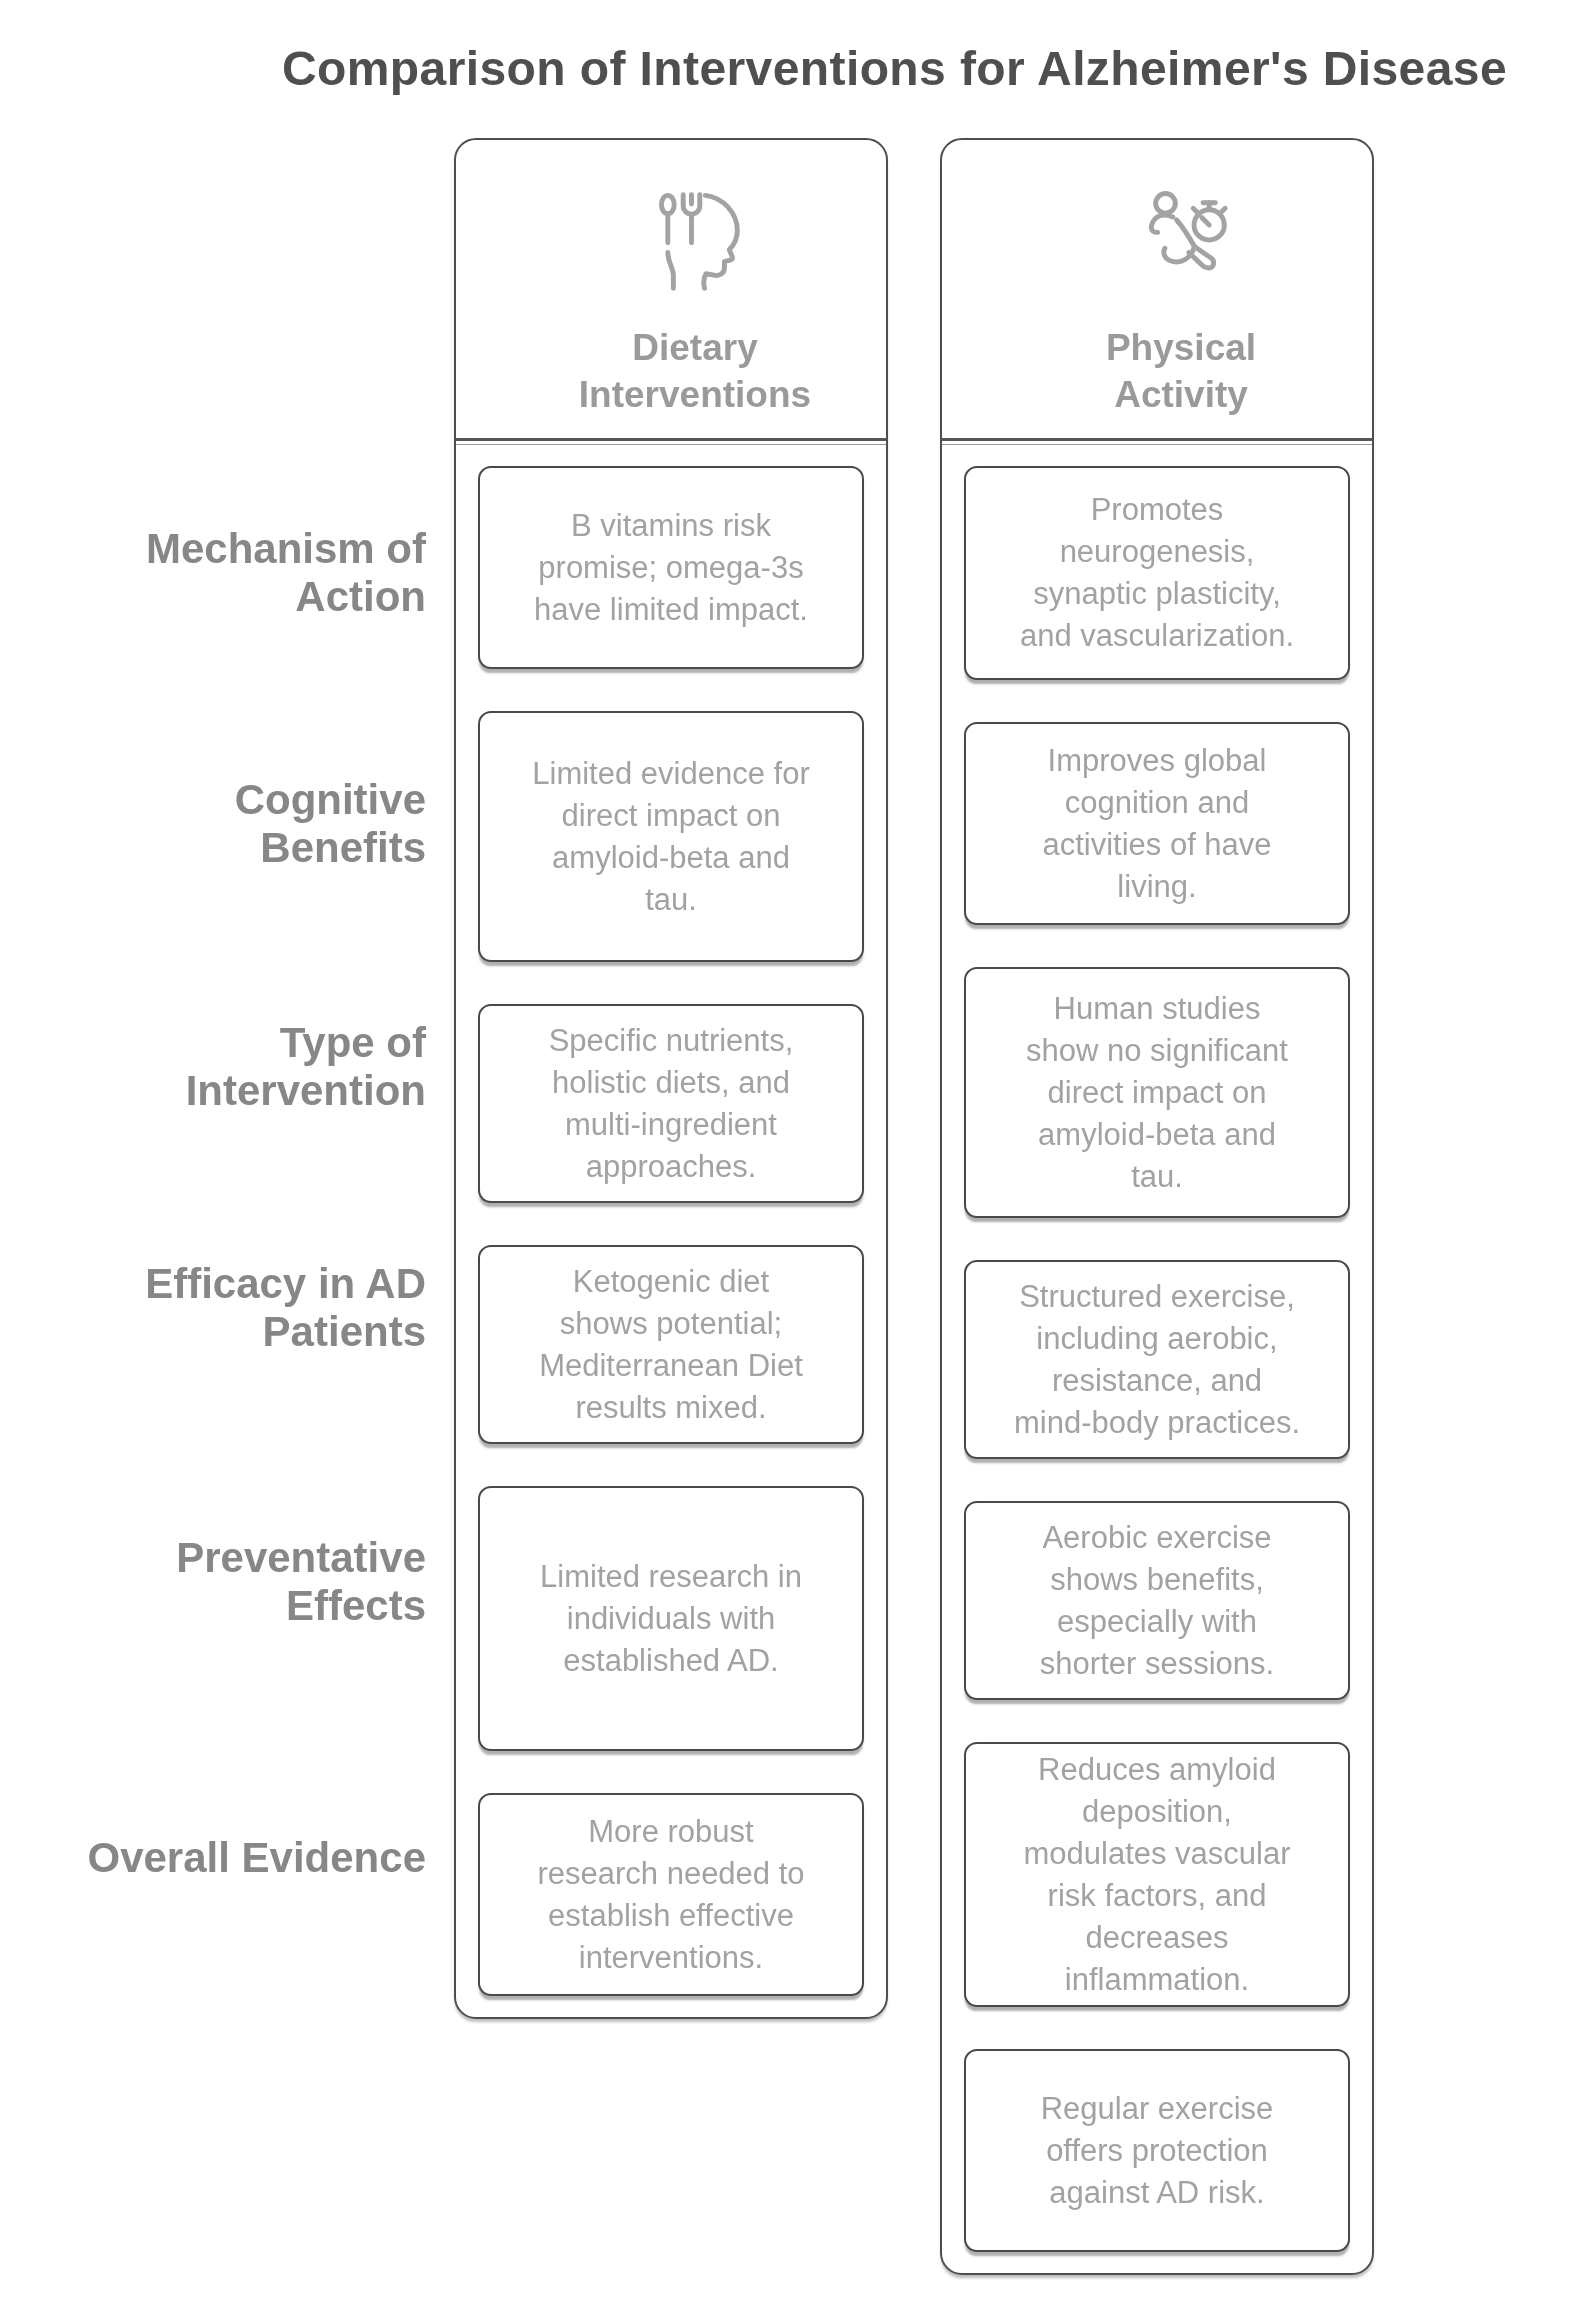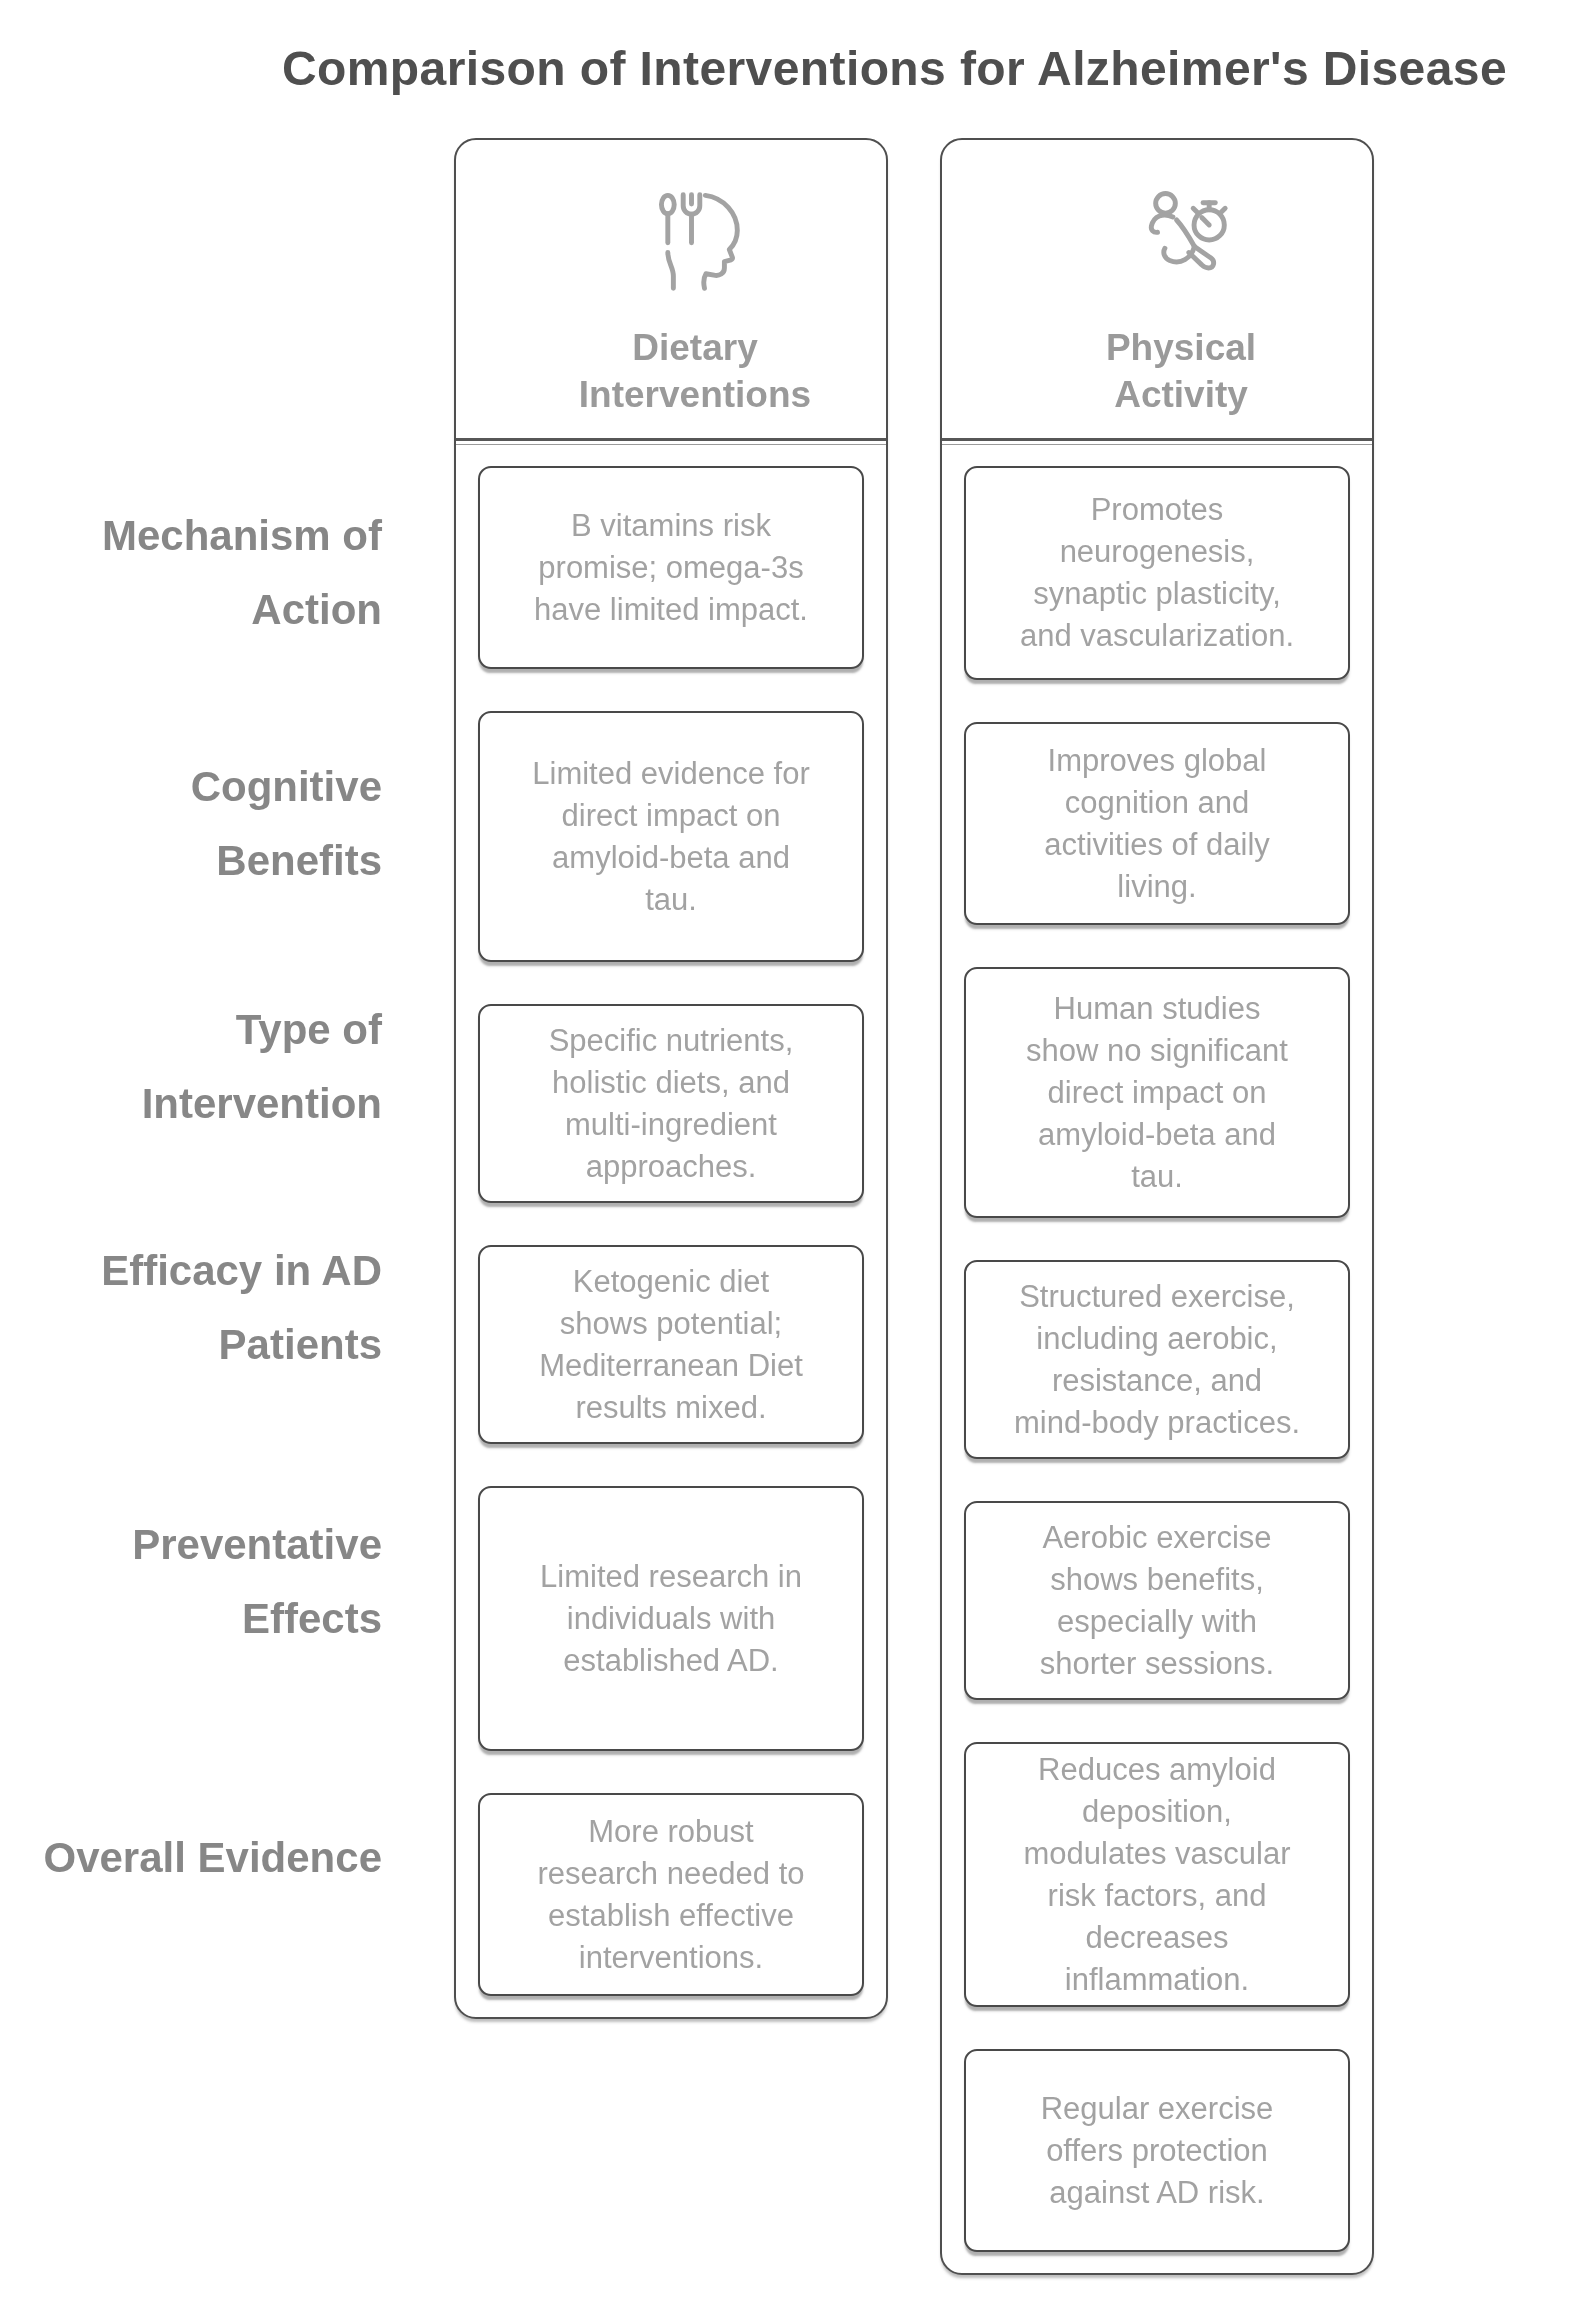--- a/index.html
+++ b/index.html
@@ -37,23 +37,23 @@
   .r6 { height: 307px; }
   .r7 { height: 245px; }
 
   
   .labels { display: flex; flex-direction: column; }
   .rowlabel {
     display: flex;
     align-items: center;
     justify-content: flex-end;
     text-align: right;
-    padding-right: 72px;
+    padding-right: 28px;
     font-size: 42px;
-    line-height: 74px;
+    line-height: 48px;
     font-weight: bold;
     color: #878787;
     white-space: pre-line;
   }
 
   
   .card {
     border: 2.2px solid #4f4f4f;
     border-radius: 22px;
     background: #ffffff;
@@ -239,21 +239,21 @@
           <span class="cell-text">Promotes
 neurogenesis,
 synaptic plasticity,
 and vascularization.</span>
         </div>
       </div>
       <div class="cellrow r2">
         <div class="cell-box">
           <span class="cell-text">Improves global
 cognition and
-activities of daily
+activities of have
 living.</span>
         </div>
       </div>
       <div class="cellrow r3">
         <div class="cell-box">
           <span class="cell-text">Human studies
 show no significant
 direct impact on
 amyloid-beta and
 tau.</span>

